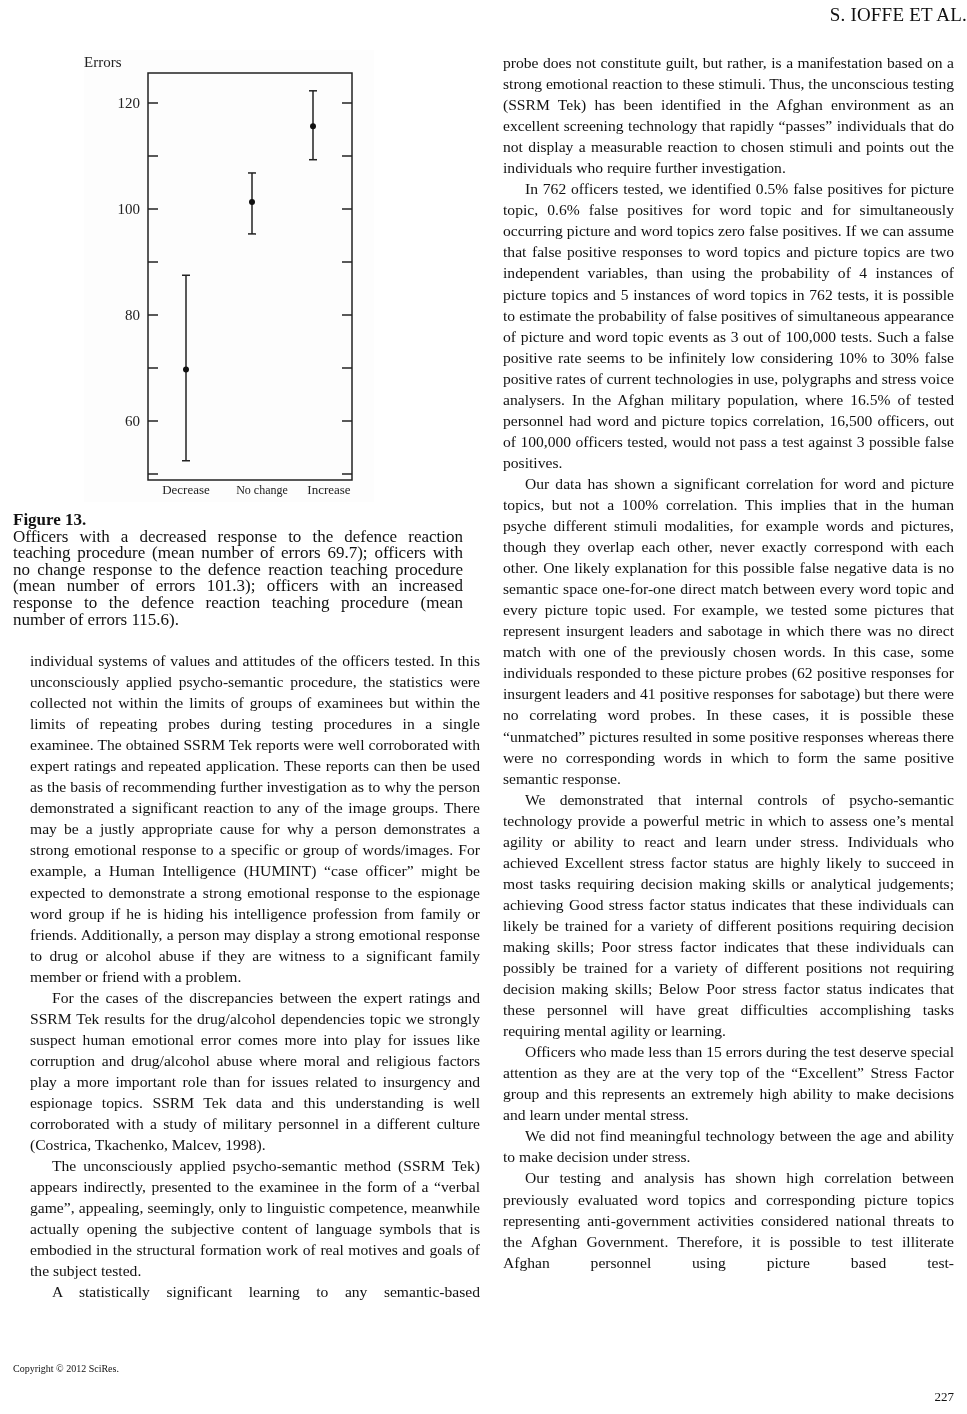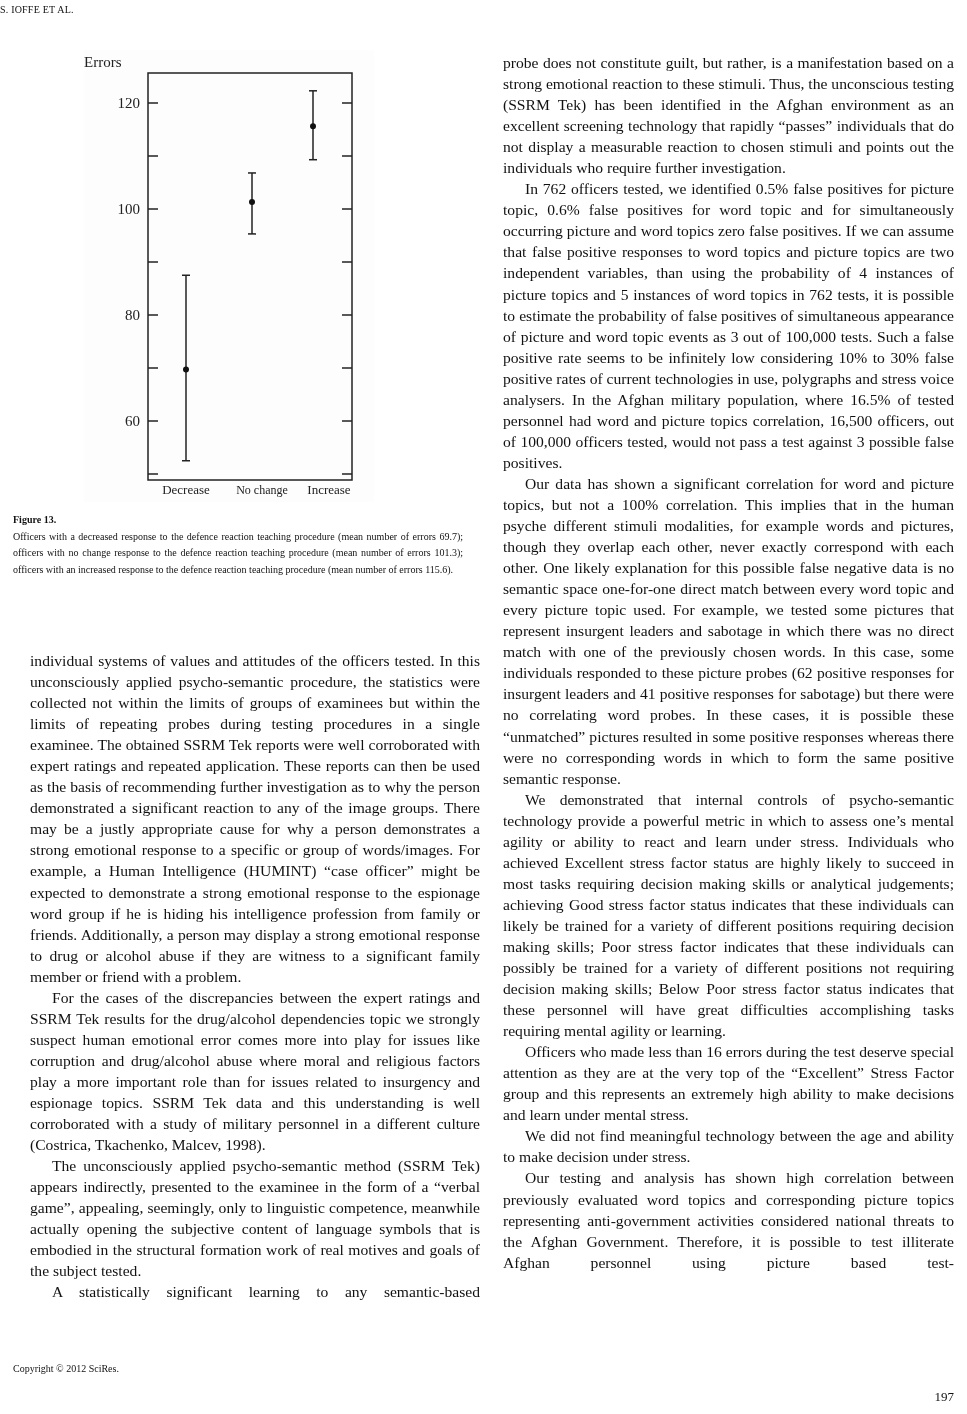--- a/index.html
+++ b/index.html
@@ -1,27 +1,27 @@
 <!DOCTYPE html>
 <html><head>
 <meta charset="utf-8">
 <style>
   html, body { margin:0; padding:0; background:#ffffff; }
   body { width:967px; height:1414px; position:relative; overflow:hidden;
          font-family:"Liberation Serif", "DejaVu Serif", serif; color:#111; }
-  .running-head { position:absolute; top:4px; left:0; width:967px; text-align:left;
-         font-size:10px; letter-spacing:0.2px; }
+  .running-head { position:absolute; top:4px; left:0; width:967px; text-align:right;
+         font-size:19px; letter-spacing:0.2px; }
   .col { position:absolute; text-align:justify; font-size:15.6px; line-height:21.05px; hyphens:none; }
   .col p { margin:0; text-indent:0;font-family:Liberation Serif, serif; }
   .col p.ind { text-indent:22px; }
   #left-col { left:30px; top:650px; width:450px; }
   #right-col { left:503px; top:52px; width:451px; }
   .figure { position:absolute; left:84px; top:50px; width:290px; height:452px; }
   .figure svg { position:absolute; left:0; top:0; }
-  .caption { position:absolute; left:13px; top:512px; width:450px; font-size:10px; line-height:16.6px; text-align:justify; }
+  .caption { position:absolute; left:13px; top:512px; width:450px; font-size:17px; line-height:16.6px; text-align:justify; }
   .caption .title { font-weight:bold; display:block; }
   .footer-left { position:absolute; left:13px; top:1363px; font-size:10px;text-align:right; }
   .footer-right { position:absolute; right:13px; top:1389px; font-size:13px; }
   .axis-text { font-family:"Liberation Serif", "DejaVu Serif", serif; fill:#222; }
 </style>
 </head>
 <body>
 
 <div class="running-head">S. IOFFE    ET    AL.</div>
 
@@ -84,19 +84,19 @@
   <p class="ind">For the cases of the discrepancies between the expert ratings and SSRM Tek results for the drug/alcohol dependencies topic we strongly suspect human emotional error comes more into play for issues like corruption and drug/alcohol abuse where moral and religious factors play a more important role than for issues related to insurgency and espionage topics. SSRM Tek data and this understanding is well corroborated with a study of military personnel in a different culture (Costrica, Tkachenko, Malcev, 1998).</p>
   <p class="ind">The unconsciously applied psycho-semantic method (SSRM Tek) appears indirectly, presented to the examinee in the form of a “verbal game”, appealing, seemingly, only to linguistic competence, meanwhile actually opening the subjective content of language symbols that is embodied in the structural formation work of real motives and goals of the subject tested.</p>
   <p class="ind" style="text-align-last:justify;">A statistically significant learning to any semantic-based</p>
 </div>
 
 <div class="col" id="right-col">
   <p>probe does not constitute guilt, but rather, is a manifestation based on a strong emotional reaction to these stimuli. Thus, the unconscious testing (SSRM Tek) has been identified in the Afghan environment as an excellent screening technology that rapidly “passes” individuals that do not display a measurable reaction to chosen stimuli and points out the individuals who require further investigation.</p>
   <p class="ind">In 762 officers tested, we identified 0.5% false positives for picture topic, 0.6% false positives for word topic and for simultaneously occurring picture and word topics zero false positives. If we can assume that false positive responses to word topics and picture topics are two independent variables, than using the probability of 4 instances of picture topics and 5 instances of word topics in 762 tests, it is possible to estimate the probability of false positives of simultaneous appearance of picture and word topic events as 3 out of 100,000 tests. Such a false positive rate seems to be infinitely low considering 10% to 30% false positive rates of current technologies in use, polygraphs and stress voice analysers. In the Afghan military population, where 16.5% of tested personnel had word and picture topics correlation, 16,500 officers, out of 100,000 officers tested, would not pass a test against 3 possible false positives.</p>
   <p class="ind">Our data has shown a significant correlation for word and picture topics, but not a 100% correlation. This implies that in the human psyche different stimuli modalities, for example words and pictures, though they overlap each other, never exactly correspond with each other. One likely explanation for this possible false negative data is no semantic space one-for-one direct match between every word topic and every picture topic used. For example, we tested some pictures that represent insurgent leaders and sabotage in which there was no direct match with one of the previously chosen words. In this case, some individuals responded to these picture probes (62 positive responses for insurgent leaders and 41 positive responses for sabotage) but there were no correlating word probes. In these cases, it is possible these “unmatched” pictures resulted in some positive responses whereas there were no corresponding words in which to form the same positive semantic response.</p>
   <p class="ind">We demonstrated that internal controls of psycho-semantic technology provide a powerful metric in which to assess one’s mental agility or ability to react and learn under stress. Individuals who achieved Excellent stress factor status are highly likely to succeed in most tasks requiring decision making skills or analytical judgements; achieving Good stress factor status indicates that these individuals can likely be trained for a variety of different positions requiring decision making skills; Poor stress factor indicates that these individuals can possibly be trained for a variety of different positions not requiring decision making skills; Below Poor stress factor status indicates that these personnel will have great difficulties accomplishing tasks requiring mental agility or learning.</p>
-  <p class="ind">Officers who made less than 16 errors during the test deserve special attention as they are at the very top of the “Excellent” Stress Factor group and this represents an extremely high ability to make decisions and learn under mental stress.</p>
+  <p class="ind">Officers who made less than 15 errors during the test deserve special attention as they are at the very top of the “Excellent” Stress Factor group and this represents an extremely high ability to make decisions and learn under mental stress.</p>
   <p class="ind">We did not find meaningful technology between the age and ability to make decision under stress.</p>
   <p class="ind" style="text-align-last:justify;">Our testing and analysis has shown high correlation between previously evaluated word topics and corresponding picture topics representing anti-government activities considered national threats to the Afghan Government. Therefore, it is possible to test illiterate Afghan personnel using picture based test-</p>
 </div>
 
 <div class="footer-left">Copyright © 2012 SciRes.</div>
-<div class="footer-right">197</div>
+<div class="footer-right">227</div>
 
 </body></html>

